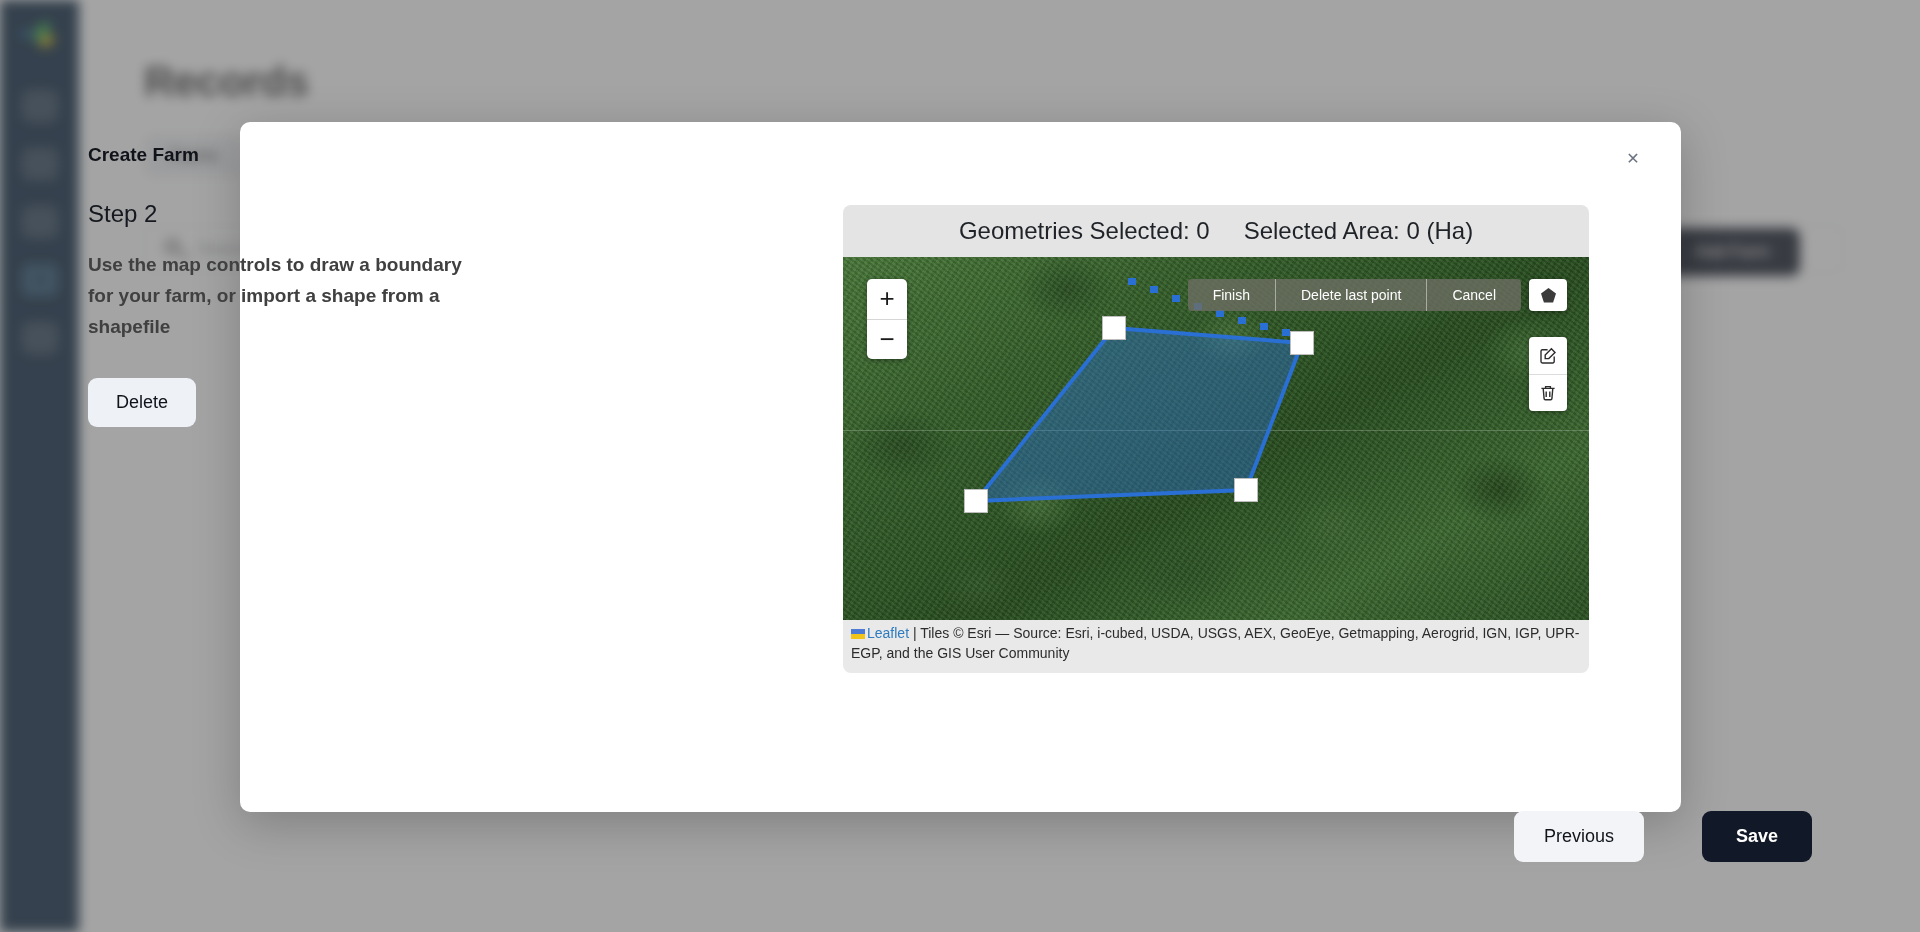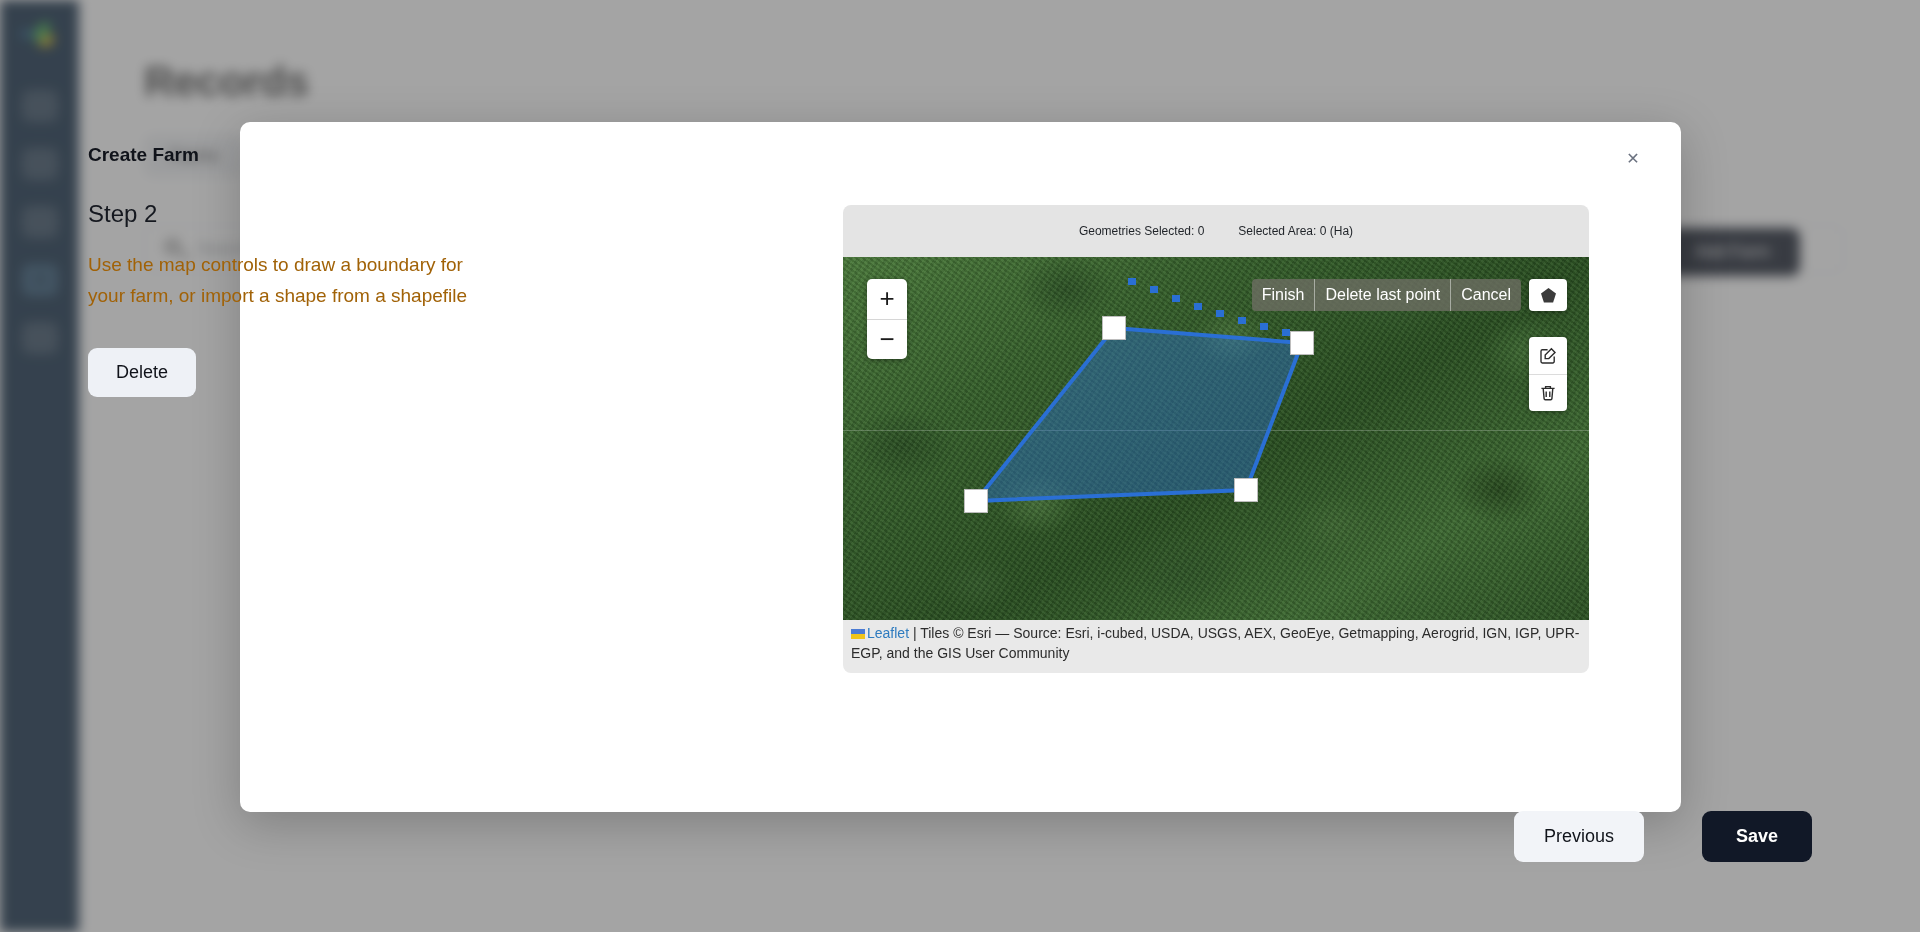--- a/index.html
+++ b/index.html
@@ -197,22 +197,23 @@
   }
   .step-label {
     font-size: 24px;
     font-weight: 400;
     color: #15181f;
     margin-bottom: 22px;
   }
   .step-desc {
     font-size: 19px;
     line-height: 1.62;
-    color: #a16207;
+    color: #404040;
     width: 392px;
+    font-weight: bold;
   }
   .import-btn {
     margin-top: 36px;
     display: inline-block;
     padding: 14px 28px;
     border: none;
     border-radius: 9px;
     background: #eef1f6;
     color: #10131a;
     font-size: 18px;
@@ -228,21 +229,21 @@
     border-radius: 8px;
     overflow: hidden;
   }
   .map-status {
     height: 52px;
     background: #e4e4e4;
     display: flex;
     align-items: center;
     justify-content: center;
     gap: 34px;
-    font-size: 12px;
+    font-size: 24px;
     color: #1f2328;
   }
   .map-canvas {
     position: relative;
     height: 363px;
     overflow: hidden;
     background:
       radial-gradient(ellipse 60px 45px at 12% 18%, #3f6b33 0%, rgba(63,107,51,0) 70%),
       radial-gradient(ellipse 70px 50px at 30% 9%,  #2d5226 0%, rgba(45,82,38,0) 70%),
       radial-gradient(ellipse 55px 40px at 52% 22%, #46713a 0%, rgba(70,113,58,0) 70%),
@@ -305,23 +306,23 @@
   .draw-toolbar {
     position: absolute;
     right: 68px; top: 22px;
     display: flex;
     background: rgba(110,110,100,0.78);
     border-radius: 4px;
     overflow: hidden;
     height: 32px;
   }
   .draw-toolbar .tb-btn {
-    padding: 0 10px;
+    padding: 0 25px;
     color: #ffffff;
-    font-size: 16px;
+    font-size: 14px;
     line-height: 32px;
     cursor: pointer;
     border-right: 1px solid rgba(255,255,255,0.45);
   }
   .draw-toolbar .tb-btn:last-child { border-right: none; }
 
   .poly-tool {
     position: absolute;
     right: 22px; top: 22px;
     width: 38px; height: 32px;

